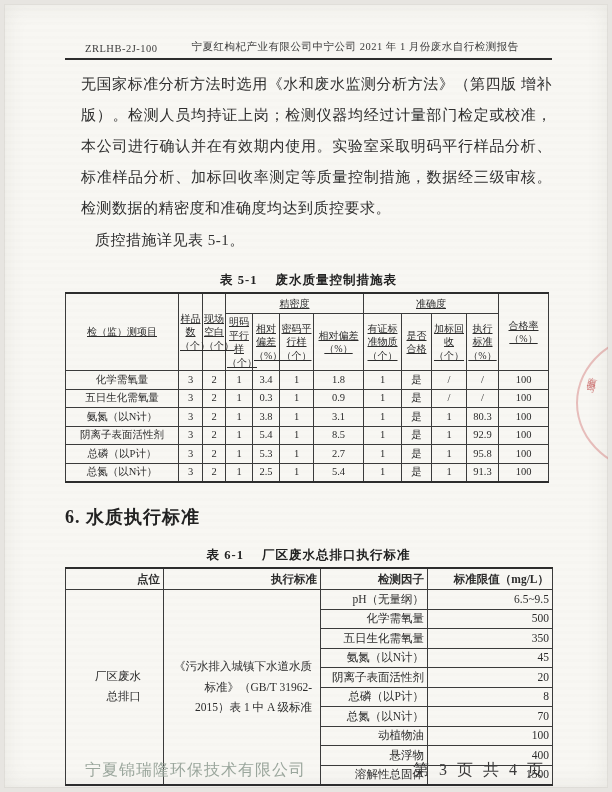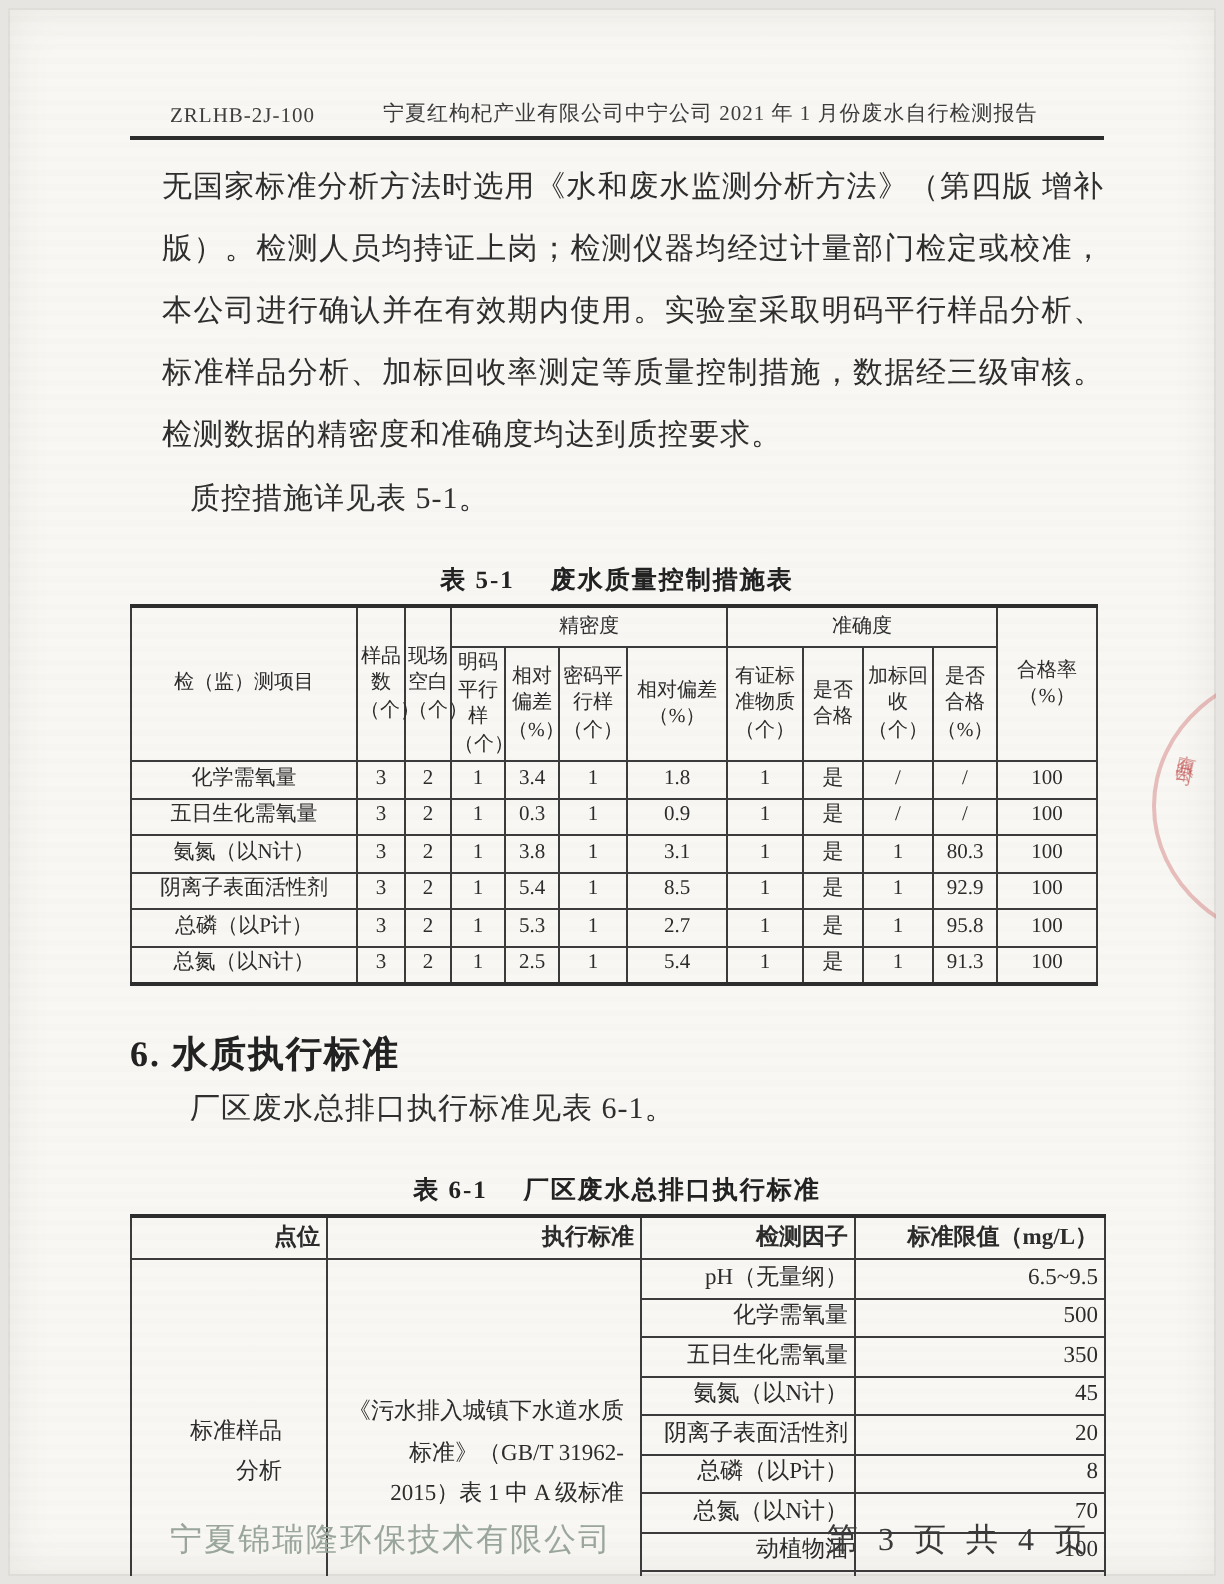--- a/index.html
+++ b/index.html
@@ -15,21 +15,21 @@
     overflow:hidden;
     color:#2f2f2f;
   }
   .scan-texture{
     position:absolute;inset:0;pointer-events:none;
     background:repeating-linear-gradient(0deg, rgba(90,85,75,0.012) 0 3px, transparent 3px 7px);
   }
   .content{position:absolute;left:61px;right:56px;top:0;}
   
   .doc-header{
-    margin-top:46px;display:flex;align-items:flex-end;
+    margin-top:36px;display:flex;align-items:flex-end;
     border-bottom:2px solid #2d2d2d;padding-bottom:4px;
     font-size:10.5px;color:#3c3c3c;letter-spacing:0.5px;
   }
   .doc-no{margin-left:20px;white-space:nowrap;}
   .doc-title{margin-left:34px;white-space:nowrap;}
   
   .body-text{
     margin-top:9px;font-size:15px;line-height:31px;color:#2e2e2e;
     text-align:justify;text-justify:inter-ideograph;letter-spacing:0.5px;margin-left:16px;
   }
@@ -41,21 +41,21 @@
   }
   .tbl-caption .cap-label{margin-right:18px;}
   
   table{border-collapse:collapse;table-layout:fixed;}
   .t5{width:483px;font-size:10px;color:#2c2c2c;}
   .t5 th,.t5 td{
     border:1px solid #3b3b3b;text-align:center;vertical-align:middle;
     padding:1px 1px;word-break:break-all;line-height:1.35;
   }
   .t5{border-top:2px solid #2d2d2d;border-bottom:2px solid #2d2d2d;}
-  .t5 th{font-weight:normal;}
+  .t5 th{font-weight:normal;text-decoration:underline;}
   .t5 .group-row th{height:17px;}
   .t5 .sub-row th{height:54px;}
   .t5 tbody td{height:15.5px;font-size:10.5px;}
   .t5 tbody td.item{text-align:center;}
   
   .t6{width:487px;font-size:11.5px;color:#2c2c2c;border-top:2px solid #2d2d2d;border-bottom:2px solid #2d2d2d;}
   .t6 th,.t6 td{
     border:1px solid #3b3b3b;text-align:right;vertical-align:middle;
     padding:1px 3px;line-height:1.3;
   }
@@ -128,21 +128,21 @@
           <th rowspan="2">合格率（%）</th>
         </tr>
         <tr class="sub-row">
           <th>明码平行样（个）</th>
           <th>相对偏差（%）</th>
           <th>密码平行样（个）</th>
           <th>相对偏差（%）</th>
           <th>有证标准物质（个）</th>
           <th>是否合格</th>
           <th>加标回收（个）</th>
-          <th>是否合格（%）</th>
+          <th>执行标准（%）</th>
         </tr>
       </thead>
       <tbody>
         <tr>
           <td class="item">化学需氧量</td>
           <td>3</td>
           <td>2</td>
           <td>1</td>
           <td>3.4</td>
           <td>1</td>
@@ -220,21 +220,20 @@
           <td>1</td>
           <td>是</td>
           <td>1</td>
           <td>91.3</td>
           <td>100</td>
         </tr>
       </tbody>
     </table>
 
     <div class="section-heading">6. 水质执行标准</div>
-    <div class="para-indent">厂区废水总排口执行标准见表 6-1。</div>
 
     <div class="tbl-caption">
       <span class="cap-label">表 6-1</span><span>厂区废水总排口执行标准</span>
     </div>
 
     <table class="t6">
       <colgroup>
         <col style="width:98px">
           <col style="width:157px">
           <col style="width:107px">
@@ -244,21 +243,21 @@
         <tr>
           <th>点位</th>
           <th>执行标准</th>
           <th>检测因子</th>
           <th>标准限值（mg/L）</th>
         </tr>
       </thead>
       <tbody>
         <tr>
           <td class="site-cell" rowspan="10">
-              <div>标准样品分析</div>
+              <div>厂区废水总排口</div>
             </td>
           <td class="standard-cell" rowspan="10">《污水排入城镇下水道水质标准》（GB/T 31962-2015）表 1 中 A 级标准</td>
           <td>pH（无量纲）</td>
           <td>6.5~9.5</td>
         </tr>
         <tr>
           <td>化学需氧量</td>
           <td>500</td>
         </tr>
         <tr>

